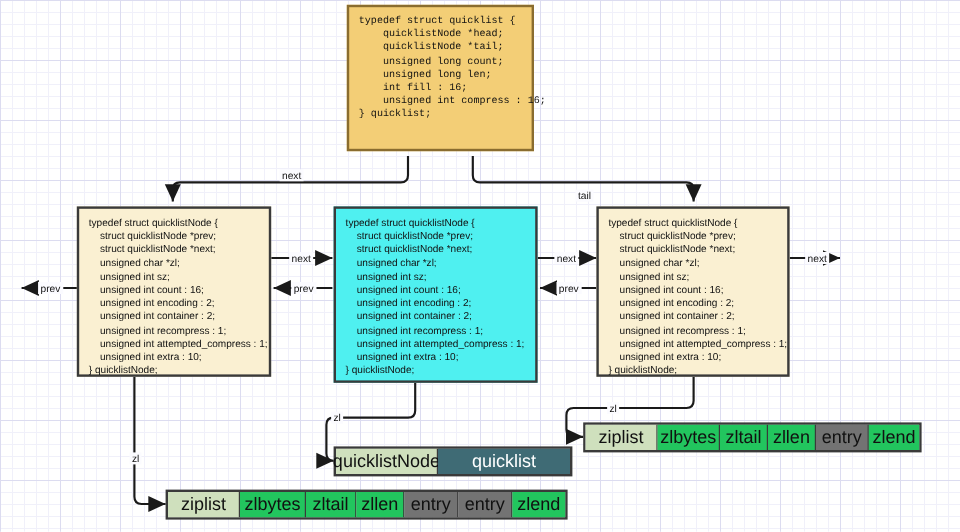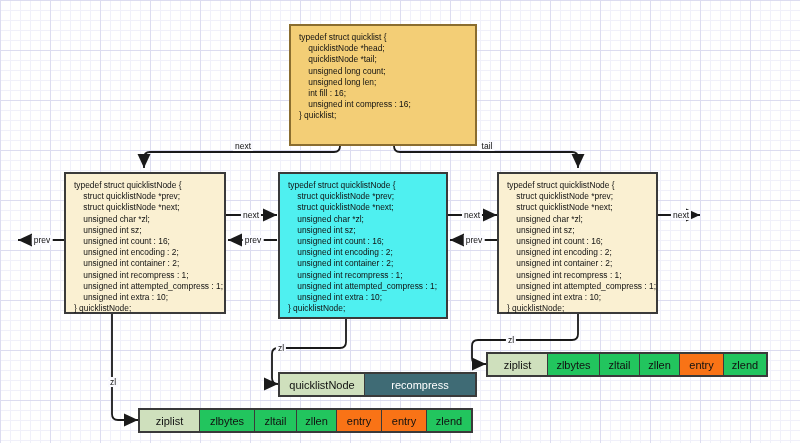--- a/index.html
+++ b/index.html
@@ -23,26 +23,26 @@
   .box{position:absolute;box-sizing:border-box;border:2px solid #3a3a3a;
        font-size:8.4px;line-height:11.2px;color:#111;padding:6px 8px;white-space:pre;}
   .box.top{background:#f3ce76;border-color:#8a6d2f;}
   .box.cream{background:#faf0d2;border-color:#3a3a3a;}
   .box.cyan{background:#4ff0f0;border-color:#3a3a3a;}
 
   .edge-label{position:absolute;font-size:8.5px;color:#111;background:#fbfbff;
               padding:0 2px;transform:translate(-50%,-50%);white-space:nowrap;}
 
   .strip{position:absolute;display:flex;border:2px solid #3a3a3a;box-sizing:border-box;height:25px;}
-  .cell{display:flex;align-items:center;justify-content:center;font-size:11px;color:#111;
+  .cell{display:flex;align-items:center;justify-content:center;font-size:15px;color:#111;
         border-right:1px solid #3a3a3a;box-sizing:border-box;}
   .cell:last-child{border-right:none;}
   .cell.label{background:#cfe0bd;}
   .cell.green{background:#22c55e;}
-  .cell.blue{background:#f97316;}
+  .cell.blue{background:#737373;}
   .cell.teal{background:#3f6b75;color:#fff;}
 </style>
 </head>
 <body>
 
 <div id="canvas">
 
   <svg class="edges" viewBox="0 0 800 443">
     <defs>
       <marker id="arr" markerWidth="9" markerHeight="9" refX="8" refY="4.5" orient="auto">
@@ -68,21 +68,21 @@
       <path d="M658,215 L700,215" marker-end="url(#arr)"></path>
 
       <path d="M112,314 L112,414 Q112,420 118,420 L138,420" marker-end="url(#arr)"></path>
 
       <path d="M346,319 L346,342 Q346,348 340,348 L278,348 Q272,348 272,354 L272,378 Q272,384 278,384 L278,384" marker-end="url(#arr)"></path>
 
       <path d="M578,314 L578,334 Q578,340 572,340 L478,340 Q472,340 472,346 L472,358 Q472,364 478,364 L486,364" marker-end="url(#arr)"></path>
     </g>
   </svg>
 
-  <div class="box top" style="left:289px;top:24px;width:188px;height:122px;">typedef struct quicklist {
+  <div class="box top" style="left:289px;top:4px;width:156px;height:122px;font-family:Liberation Mono, monospace;">typedef struct quicklist {
     quicklistNode *head;
     quicklistNode *tail;
     unsigned long count;
     unsigned long len;
     int fill : 16;
     unsigned int compress : 16;
 } quicklist;</div>
 
   <div class="box cream" style="left:64px;top:172px;width:162px;height:142px;">typedef struct quicklistNode {
     struct quicklistNode *prev;
@@ -117,34 +117,34 @@
     unsigned int sz;
     unsigned int count : 16;
     unsigned int encoding : 2;
     unsigned int container : 2;
     unsigned int recompress : 1;
     unsigned int attempted_compress : 1;
     unsigned int extra : 10;
 } quicklistNode;</div>
 
   <div class="edge-label" style="left:243px;top:146px;">next</div>
-  <div class="edge-label" style="left:487px;top:146px;">tail</div>
+  <div class="edge-label" style="left:487px;top:163px;">tail</div>
   <div class="edge-label" style="left:251px;top:215px;">next</div>
   <div class="edge-label" style="left:253px;top:240px;">prev</div>
   <div class="edge-label" style="left:472px;top:215px;">next</div>
   <div class="edge-label" style="left:474px;top:240px;">prev</div>
   <div class="edge-label" style="left:42px;top:240px;">prev</div>
   <div class="edge-label" style="left:681px;top:215px;">next</div>
   <div class="edge-label" style="left:113px;top:382px;">zl</div>
   <div class="edge-label" style="left:281px;top:348px;">zl</div>
   <div class="edge-label" style="left:511px;top:340px;">zl</div>
 
   <div class="strip" style="left:278px;top:372px;">
       <div class="cell label" style="width: 85px;">quicklistNode</div>
-      <div class="cell teal" style="width: 110px;">recompress</div>
+      <div class="cell teal" style="width: 110px;">quicklist</div>
     </div>
   <div class="strip" style="left:486px;top:352px;">
       <div class="cell label" style="width: 60px;">ziplist</div>
       <div class="cell green" style="width: 52px;">zlbytes</div>
       <div class="cell green" style="width: 40px;">zltail</div>
       <div class="cell green" style="width: 40px;">zllen</div>
       <div class="cell blue" style="width: 44px;">entry</div>
       <div class="cell green" style="width: 42px;">zlend</div>
     </div>
   <div class="strip" style="left:138px;top:408px;">

